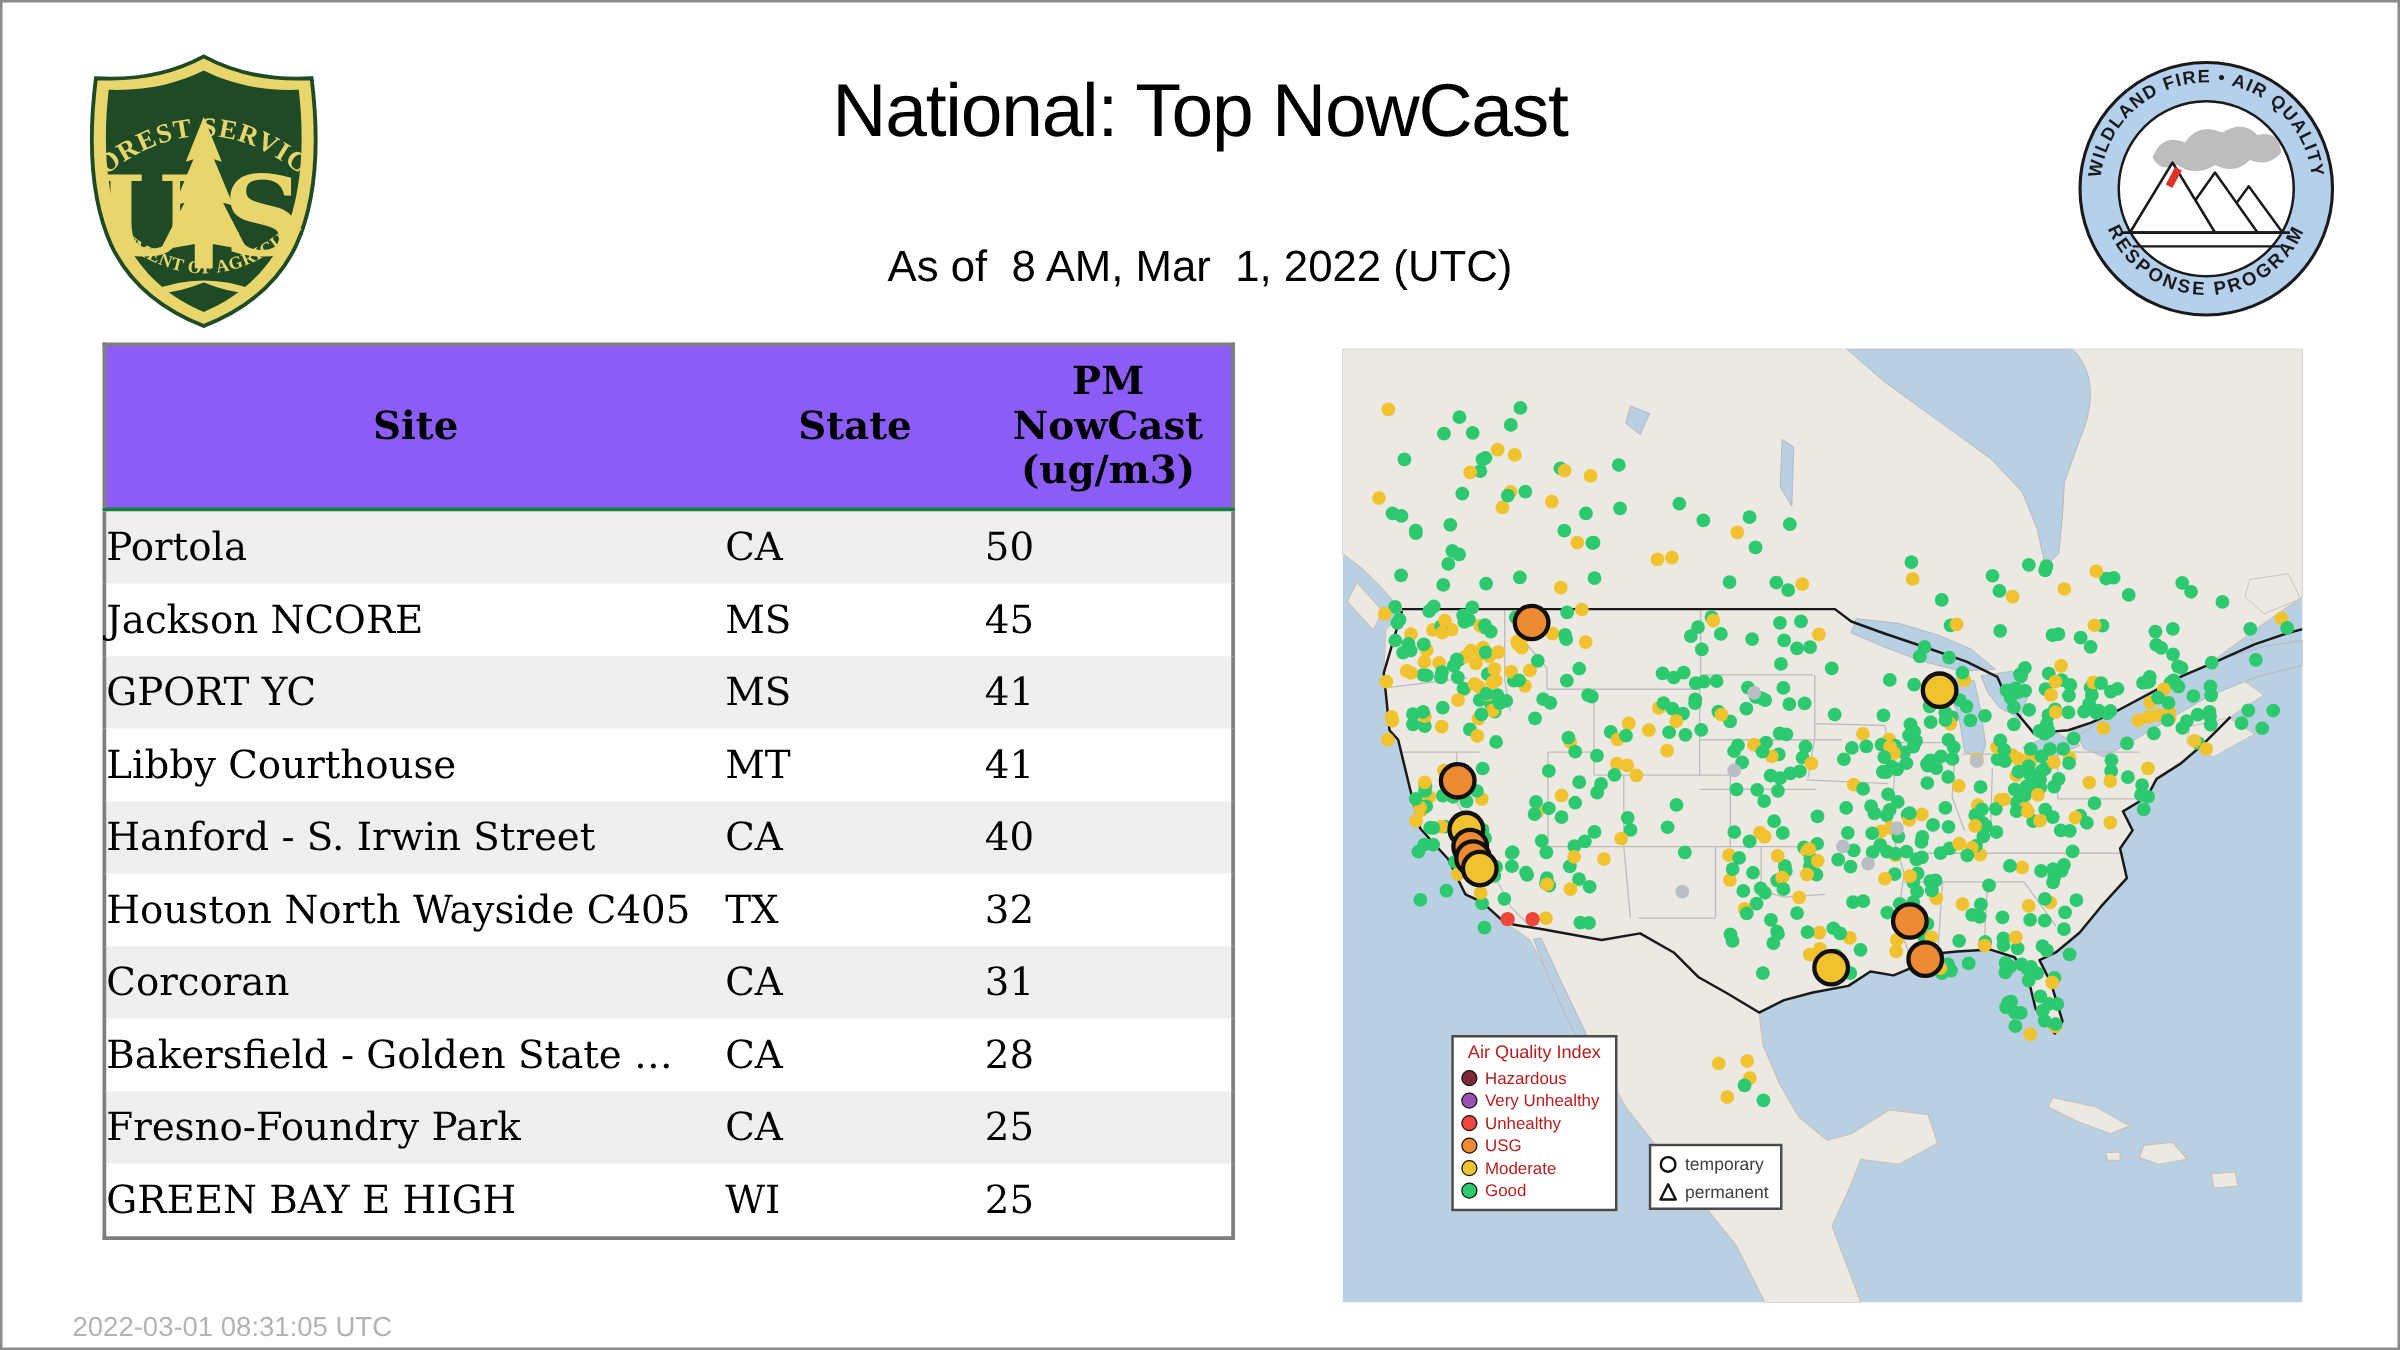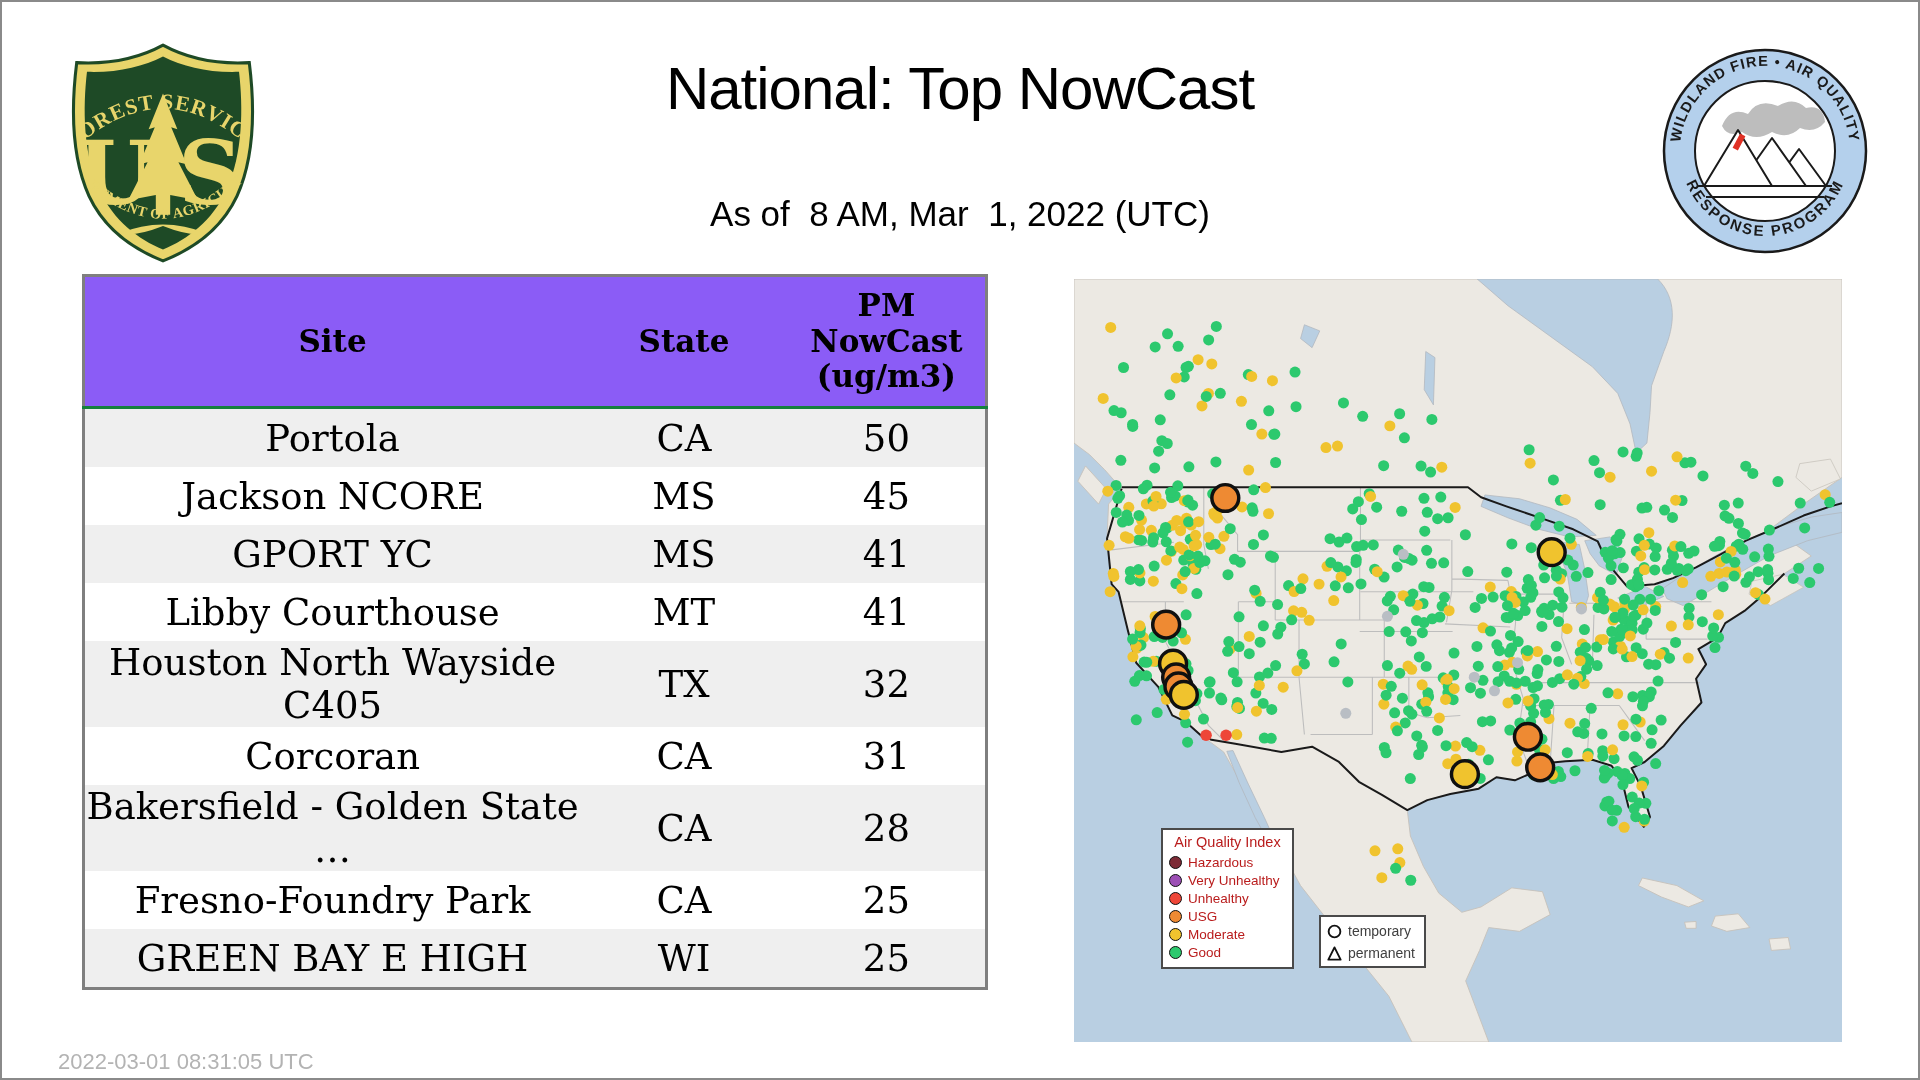--- a/index.html
+++ b/index.html
@@ -14,21 +14,21 @@
   
   .fs-logo{position:absolute;left:58px;top:38px;width:206px;height:226px;}
   .wf-logo{position:absolute;left:1658px;top:44px;width:210px;height:210px;}
   
   .aq-table{position:absolute;left:80px;top:272px;width:906px;border-collapse:collapse;
             font-family:"DejaVu Serif","Liberation Serif",serif;color:#000;
             border:3px solid #7f7f7f;}
   .aq-table th{background:#8b5cf6;font-weight:bold;font-size:31px;height:127px;
                border-bottom:3px solid #15803d;text-align:center;vertical-align:middle;
                white-space:pre-line;line-height:1.15;}
-  .aq-table td{font-size:37px;height:58px;text-align:center;vertical-align:middle;padding:0;}
+  .aq-table td{font-size:31px;height:58px;vertical-align:middle;padding:0;}
   .aq-table tbody tr:nth-child(odd){background:#efefef;}
   .aq-table tbody tr:nth-child(even){background:#ffffff;}
   .col-site{width:55%;}.col-state{width:23%;}.col-pm{width:22%;}
   
   .timestamp{position:absolute;left:56px;top:1026px;font-size:22px;color:#b3b3b3;margin-top:21px;}
   
   .map{position:absolute;left:1072px;top:277px;width:768px;height:763px;}
   .map svg.basemap{position:absolute;left:0;top:0;width:100%;height:100%;}
   .map-legend{position:absolute;left:87px;top:549px;width:133px;height:141px;
               background:#fff;border:2px solid #4a4a4a;box-sizing:border-box;
@@ -113,20 +113,25 @@
         </tr>
       <tr>
           <td>GPORT YC</td>
           <td>MS</td>
           <td>41</td>
         </tr>
       <tr>
           <td>Libby Courthouse</td>
           <td>MT</td>
           <td>41</td>
+        </tr>
+      <tr>
+          <td>Hanford - S. Irwin Street</td>
+          <td>CA</td>
+          <td>40</td>
         </tr>
       <tr>
           <td>Houston North Wayside C405</td>
           <td>TX</td>
           <td>32</td>
         </tr>
       <tr>
           <td>Corcoran</td>
           <td>CA</td>
           <td>31</td>

